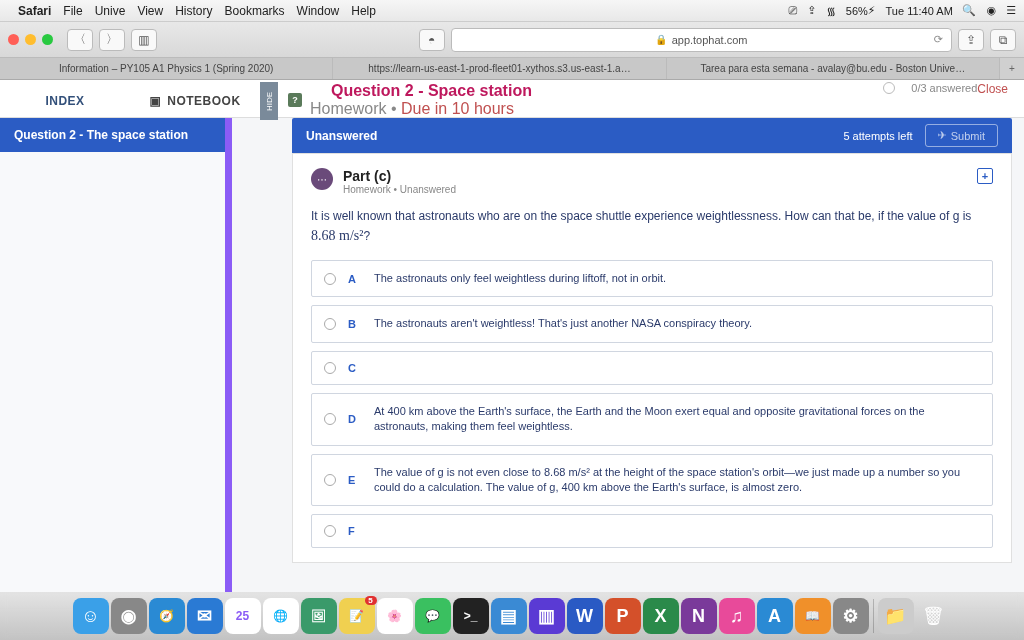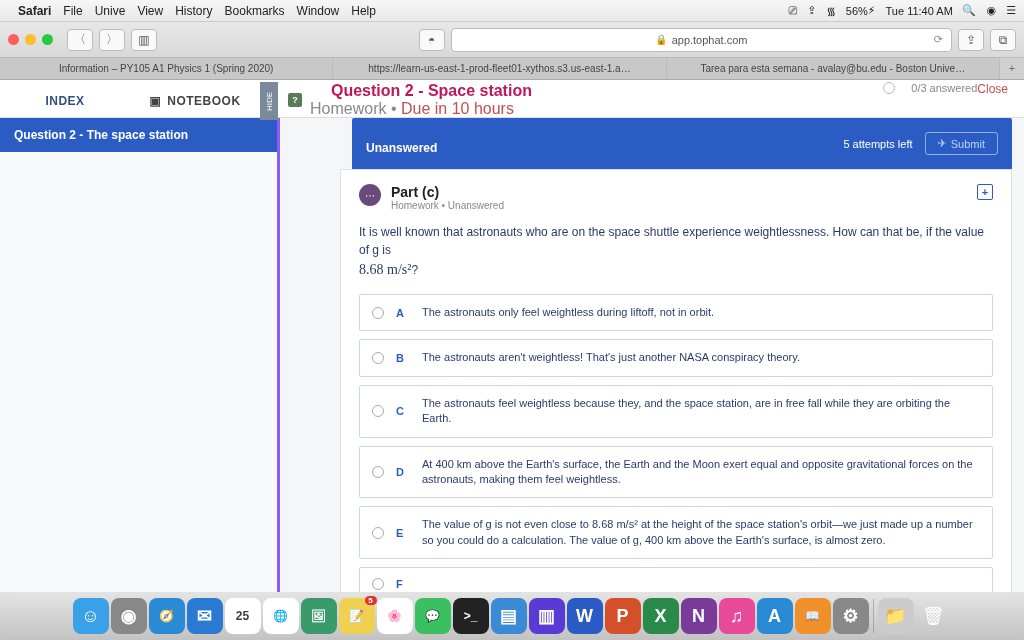--- a/index.html
+++ b/index.html
@@ -39,25 +39,25 @@
 .th-header .qicon { width:14px; height:14px; background:#5a7a5a; border-radius:2px; display:flex; align-items:center; justify-content:center; color:#fff; font-size:9px; font-weight:bold; }
 .th-header .qtitle { font-size:16px; font-weight:700; color:#be185d;margin-left:21px; }
 .th-header .qmeta { font-size:16px; color:#888; }
 .th-header .qmeta .due { color:#c05050; }
 .th-header .answered { font-size:11px; color:#888; display:flex; align-items:center; gap:16px; }
 .th-header .answered .circ { width:12px;height:12px;border:1.5px solid #bbb;border-radius:50%; }
 .th-header .close { margin-left:auto; margin-right:16px; color:#c05050; font-size:12px; }
 
 
 .th-body { flex:1; display:flex; background:#f5f6f8; overflow:hidden; }
-.th-side { width: 280px; background:#f8f9fb; border-right:3px solid #8b5cf6; }
+.th-side { width: 232px; background:#f8f9fb; border-right:7px solid #8b5cf6; }
 .th-side .qcurrent { background:#2b5cc4; color:#fff; font-size:12px; font-weight:600; padding:10px 14px; }
 .th-main { flex:1; overflow-y:auto; padding: 0 12px 0 60px; }
 
-.q-bar { background:#2b5cc4; color:#fff; display:flex; align-items:flex-end; padding:14px 14px; border-radius:2px 2px 0 0; font-size:12px;margin-left:12px; }
+.q-bar { background:#2b5cc4; color:#fff; display:flex; align-items:center; padding:6px 14px; border-radius:2px 2px 0 0; font-size:12px; }
 .q-bar .label { font-weight:600; }
 .q-bar .right { margin-left:auto; display:flex; align-items:center; gap:12px; font-size:11px; }
 .q-bar .submit { border:1px solid rgba(255,255,255,0.5); border-radius:3px; padding:4px 12px; color:rgba(255,255,255,0.7); display:flex; align-items:center; gap:4px; }
 
 .q-card { background:#fff; border:1px solid #e0e0e0; padding:14px 18px; }
 .q-part-head { display:flex; align-items:flex-start; gap:10px; position:relative; }
 .q-part-head .avatar { width:22px; height:22px; border-radius:50%; background:#6a4a7a; color:#fff; font-size:10px; display:flex; align-items:center; justify-content:center; }
 .q-part-head .pt { font-size:14px; font-weight:700; color:#222; }
 .q-part-head .pm { font-size:10px; color:#888; }
 .q-part-head .expand { position:absolute; right:0; top:0; width:16px; height:16px; border:1px solid #2b5cc4; color:#2b5cc4; border-radius:2px; display:flex; align-items:center; justify-content:center; font-size:11px; font-weight:bold; }
@@ -191,21 +191,20 @@
             <span class="txt">The astronauts only feel weightless during liftoff, not in orbit.</span>
           </div>
           <div class="opt">
             <span class="radio"></span>
             <span class="letter">B</span>
             <span class="txt">The astronauts aren't weightless! That's just another NASA conspiracy theory.</span>
           </div>
           <div class="opt">
             <span class="radio"></span>
             <span class="letter">C</span>
-            <span class="txt">The astronauts feel weightless because they, and the space station, are in free fall while they are orbiting the Earth.</span>
           </div>
           <div class="opt">
             <span class="radio"></span>
             <span class="letter">D</span>
             <span class="txt">At 400 km above the Earth's surface, the Earth and the Moon exert equal and opposite gravitational forces on the astronauts, making them feel weightless.</span>
           </div>
           <div class="opt">
             <span class="radio"></span>
             <span class="letter">E</span>
             <span class="txt">The value of g is not even close to 8.68 m/s² at the height of the space station's orbit—we just made up a number so you could do a calculation. The value of g, 400 km above the Earth's surface, is almost zero.</span>
@@ -218,21 +217,21 @@
     </div>
 
   </div>
 </div>
 
 <div class="dock" id="dock">
     <div class="app" style="background: rgb(58, 160, 232); font-size: 18px; color: rgb(255, 255, 255); font-weight: bold;">☺</div>
     <div class="app" style="background: rgb(136, 136, 136); font-size: 18px; color: rgb(255, 255, 255); font-weight: bold;">◉</div>
     <div class="app" style="background: rgb(42, 138, 212); font-size: 12px; color: rgb(255, 255, 255); font-weight: bold;">🧭</div>
     <div class="app" style="background: rgb(42, 122, 212); font-size: 18px; color: rgb(255, 255, 255); font-weight: bold;">✉</div>
-    <div class="app" style="background: rgb(255, 255, 255); font-size: 12px; color: #404040; font-weight: bold;">25</div>
+    <div class="app" style="background: rgb(255, 255, 255); font-size: 12px; color: #8b5cf6; font-weight: bold;">25</div>
     <div class="app" style="background: rgb(255, 255, 255); font-size: 12px; color: rgb(68, 68, 68); font-weight: bold;">🌐</div>
     <div class="app" style="background: rgb(58, 154, 106); font-size: 12px; color: rgb(255, 255, 255); font-weight: bold;">🖼</div>
     <div class="app" style="background: rgb(240, 208, 80); font-size: 12px; color: rgb(255, 255, 255); font-weight: bold;">📝<div class="badge">5</div></div>
     <div class="app" style="background: rgb(255, 255, 255); font-size: 12px; color: rgb(68, 68, 68); font-weight: bold;">🌸</div>
     <div class="app" style="background: rgb(58, 192, 96); font-size: 12px; color: rgb(255, 255, 255); font-weight: bold;">💬</div>
     <div class="app" style="background: rgb(34, 34, 34); font-size: 12px; color: rgb(255, 255, 255); font-weight: bold;">&gt;_</div>
     <div class="app" style="background: rgb(58, 138, 212); font-size: 18px; color: rgb(255, 255, 255); font-weight: bold;">▤</div>
     <div class="app" style="background: rgb(90, 58, 212); font-size: 18px; color: rgb(255, 255, 255); font-weight: bold;">▥</div>
     <div class="app" style="background: rgb(42, 90, 196); font-size: 18px; color: rgb(255, 255, 255); font-weight: bold;">W</div>
     <div class="app" style="background: rgb(212, 80, 42); font-size: 18px; color: rgb(255, 255, 255); font-weight: bold;">P</div>

